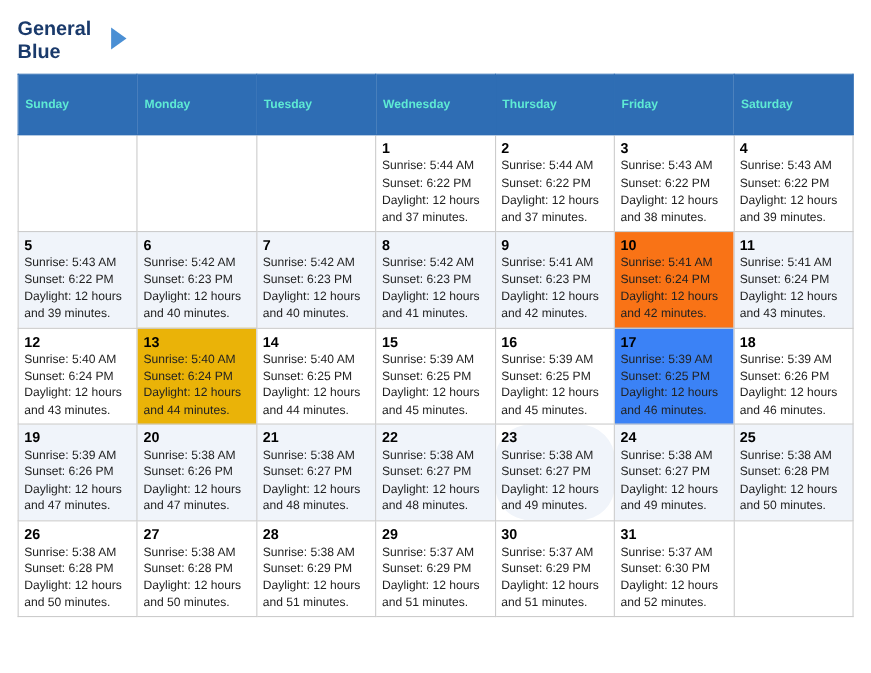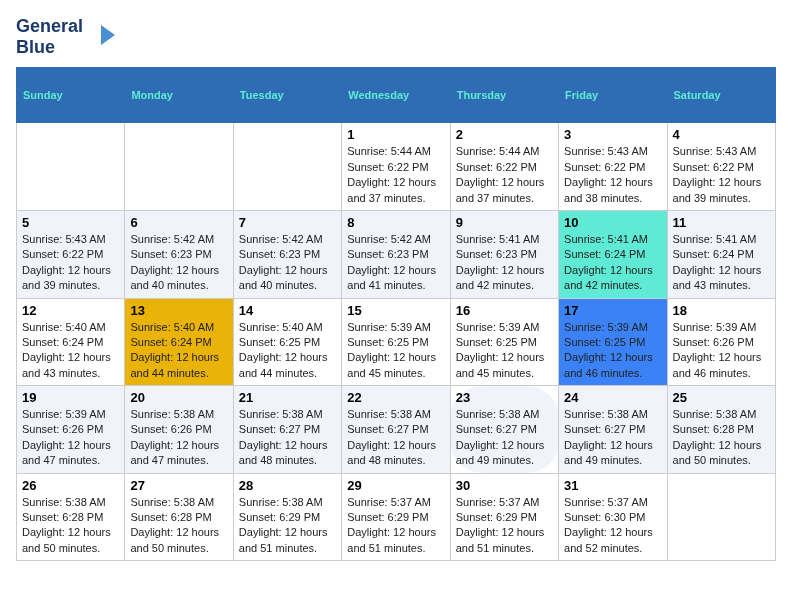--- a/index.html
+++ b/index.html
@@ -171,21 +171,21 @@
 Daylight: 12 hours
 and 41 minutes.</div>
         </td>
         <td style="background: rgb(240, 244, 250);">
           <div class="day-number">9</div>
           <div class="day-info" style="white-space: pre-line;">Sunrise: 5:41 AM
 Sunset: 6:23 PM
 Daylight: 12 hours
 and 42 minutes.</div>
         </td>
-        <td style="background: #5eead4;">
+        <td style="background: #f97316;">
           <div class="day-number">10</div>
           <div class="day-info" style="white-space: pre-line;">Sunrise: 5:41 AM
 Sunset: 6:24 PM
 Daylight: 12 hours
 and 42 minutes.</div>
         </td>
         <td style="background: rgb(240, 244, 250);">
           <div class="day-number">11</div>
           <div class="day-info" style="white-space: pre-line;">Sunrise: 5:41 AM
 Sunset: 6:24 PM

